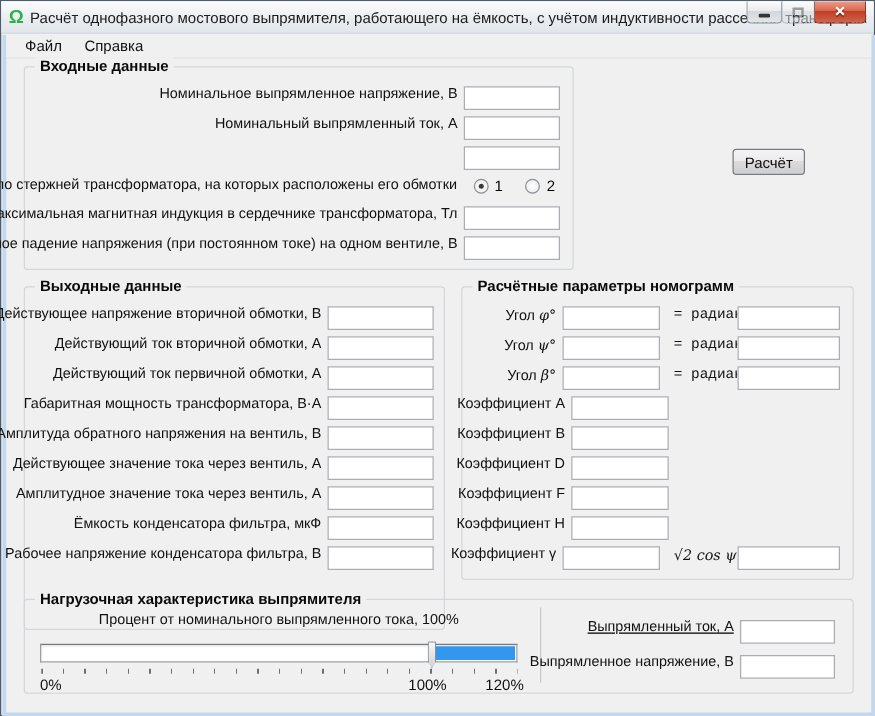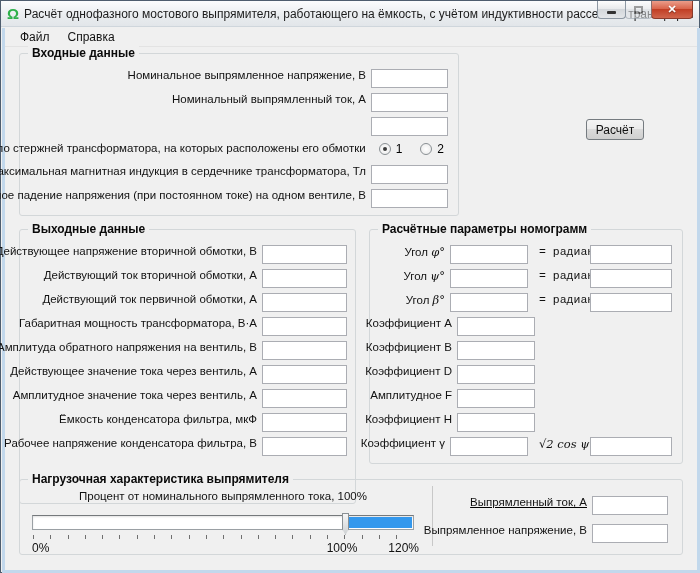--- a/index.html
+++ b/index.html
@@ -249,21 +249,21 @@
         </div>
         <div class="row" style="top:135px; left:0; right:147px;">
           <span class="field-label">Коэффициент D</span>
           <input class="box w78" style="">
         </div>
         <div class="row" style="top:111px; left:0; right:147px;">
           <span class="field-label">Коэффициент B</span>
           <input class="box w78" style="">
         </div>
         <div class="row" style="top:159px; left:0; right:147px;">
-          <span class="field-label">Амплитудное F</span>
+          <span class="field-label">Коэффициент F</span>
           <input class="box w78" style="">
         </div>
         <div class="row" style="top:183px; left:0; right:147px;">
           <span class="field-label">Коэффициент H</span>
           <input class="box w78" style="">
         </div>
 
         <div class="row" style="top:207px; left:0; right:10px;">
           <span class="field-label">Коэффициент γ</span>
           <input class="box w78" style="">

